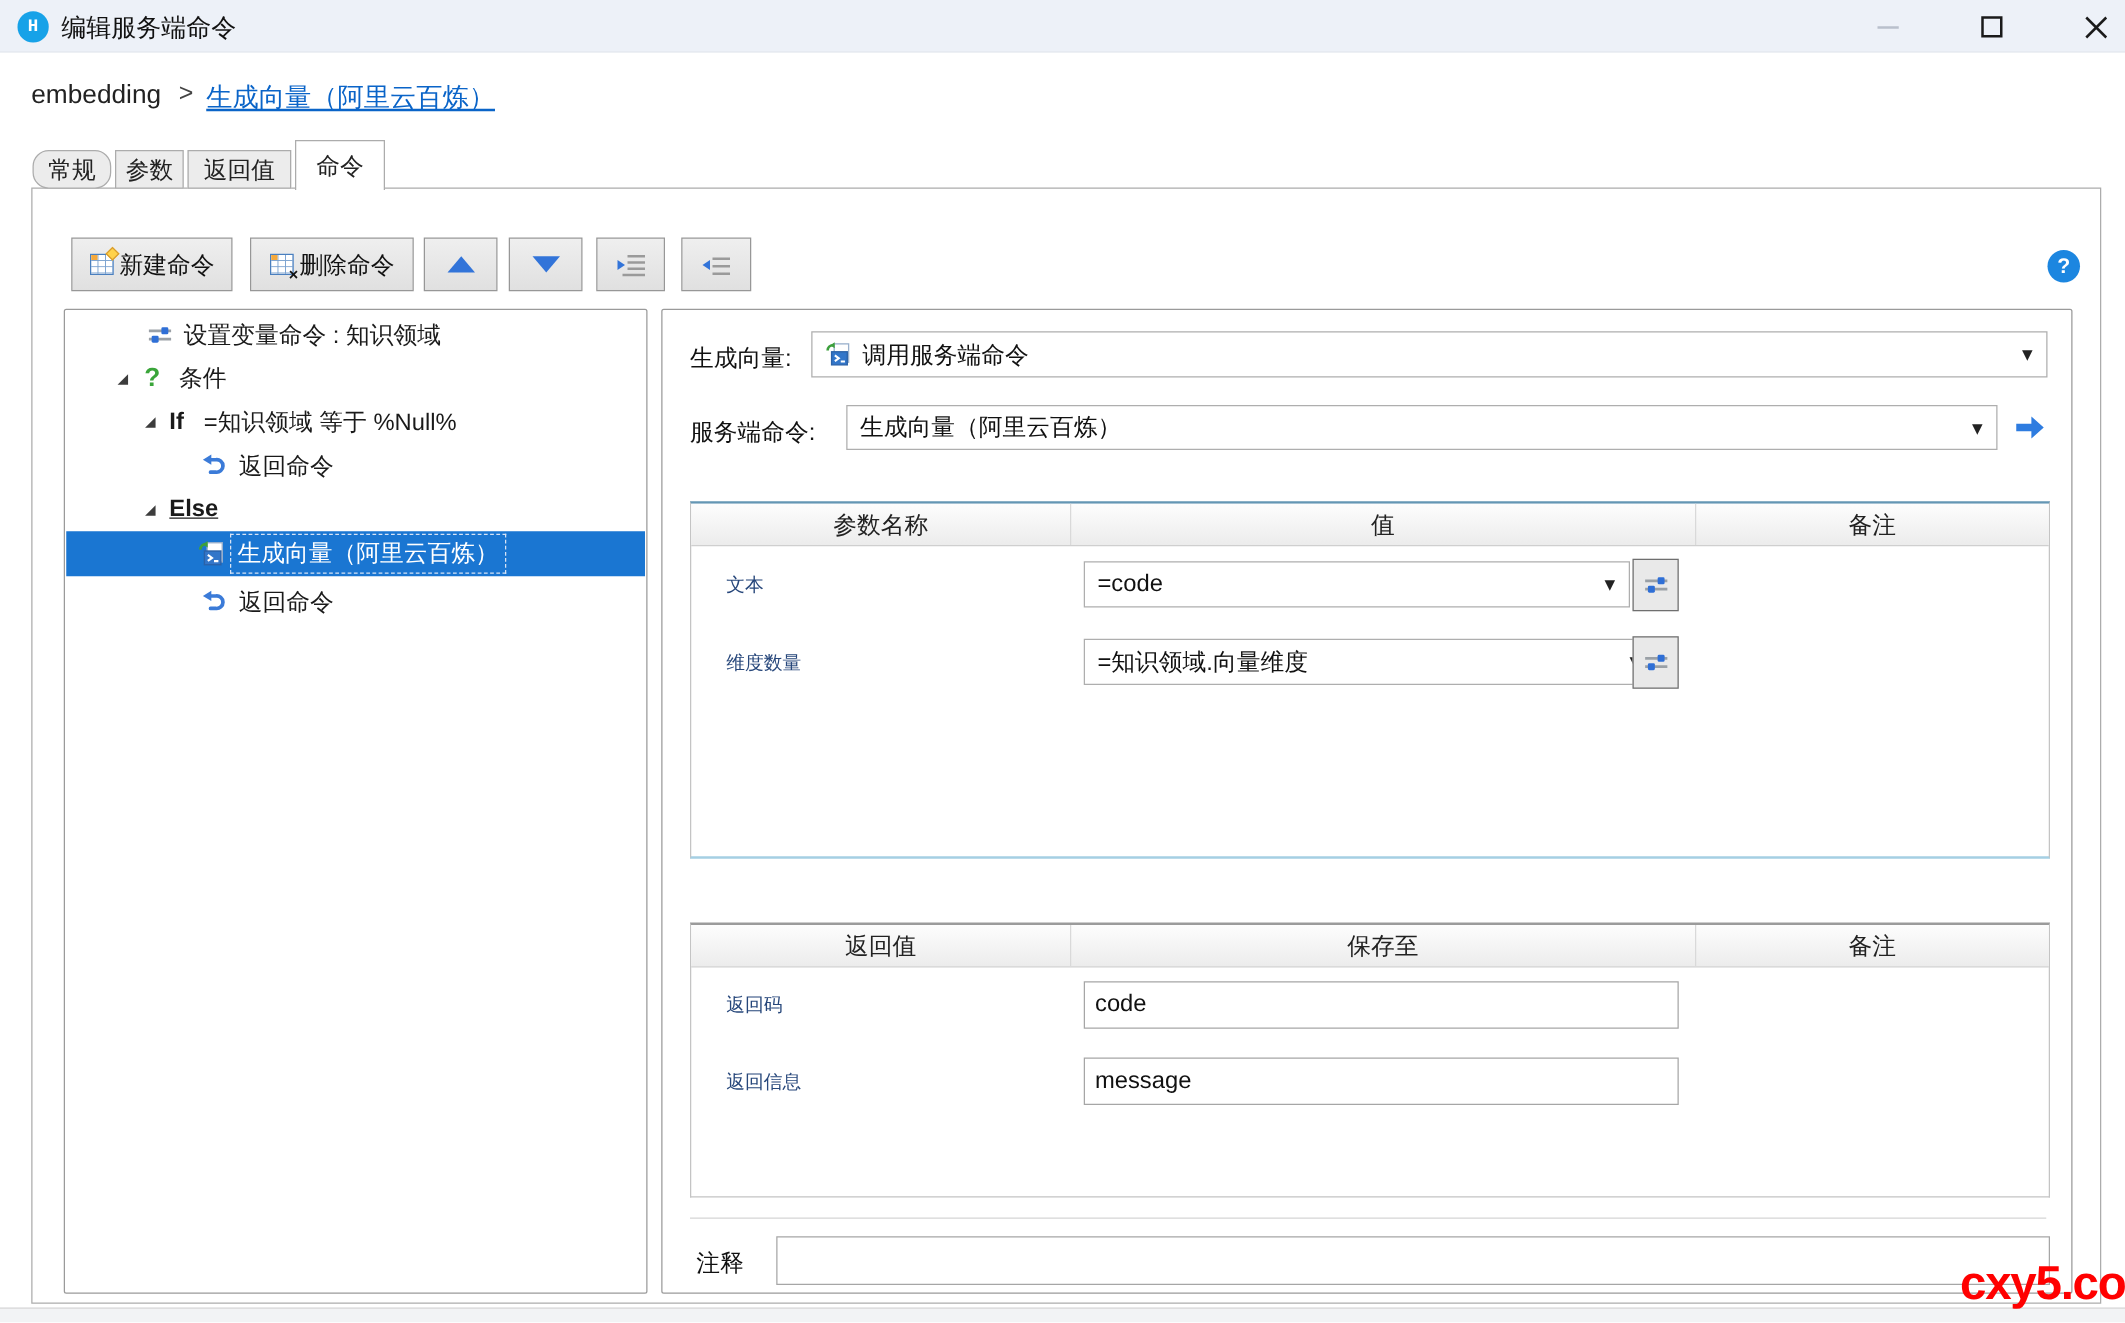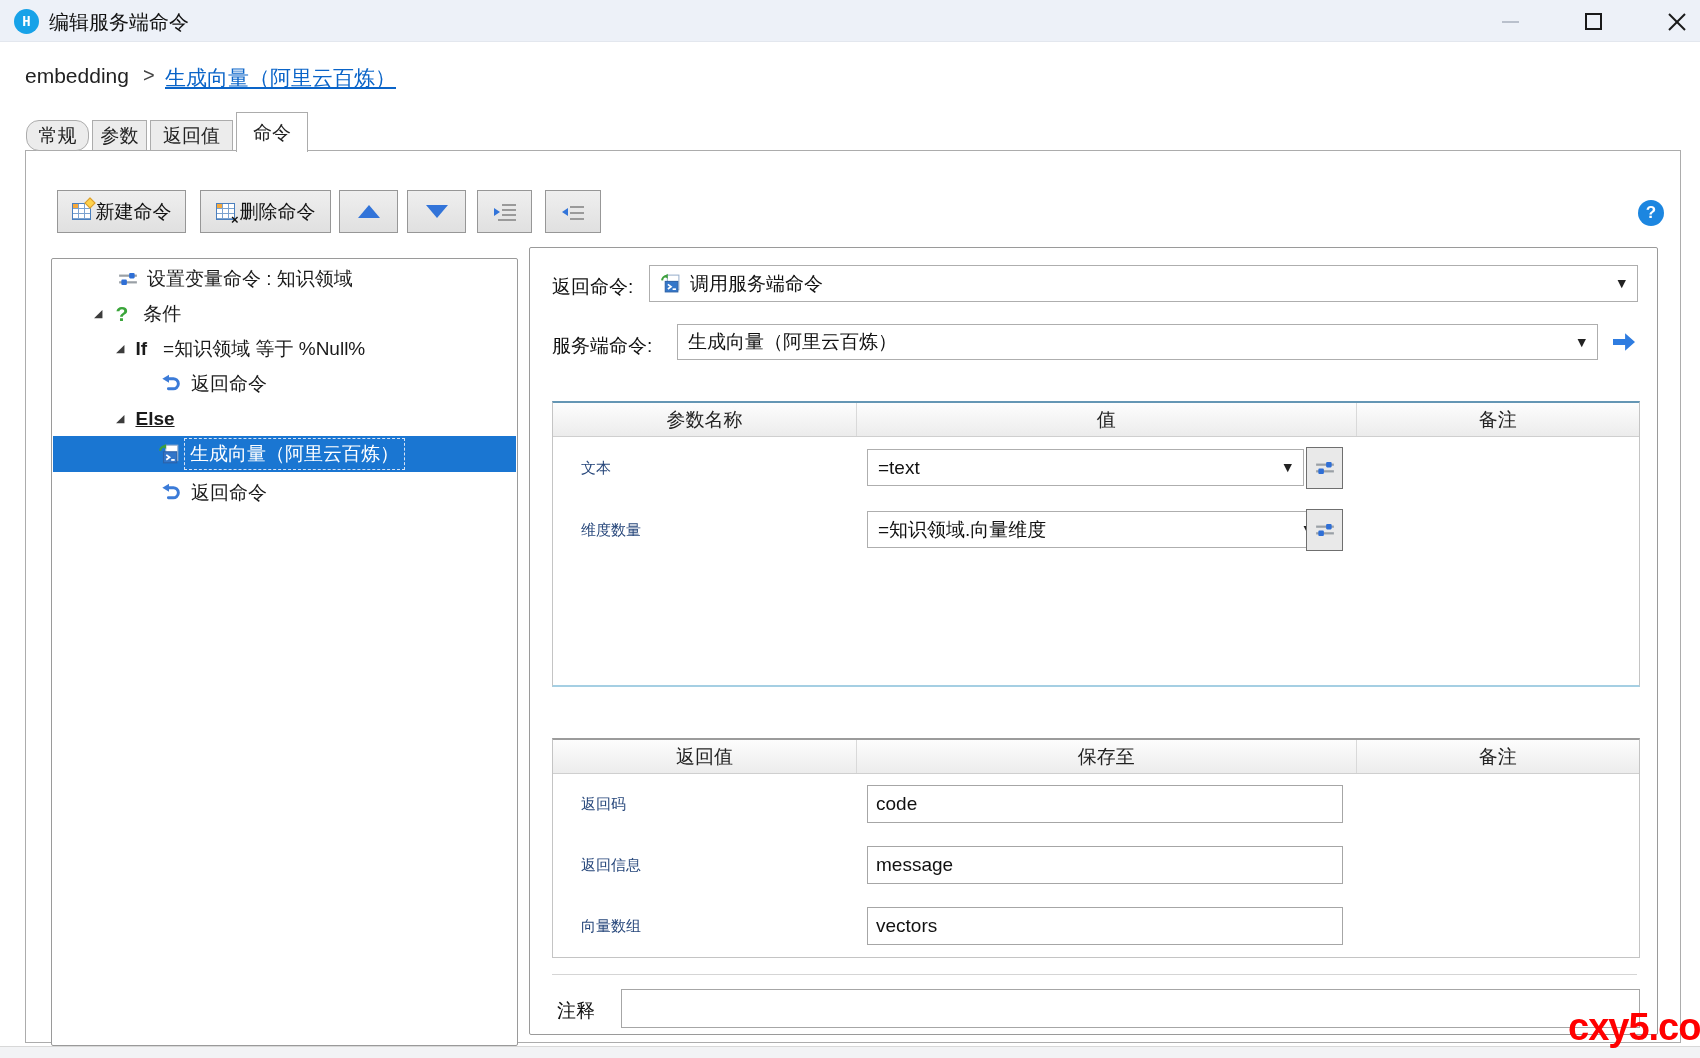--- a/index.html
+++ b/index.html
@@ -83,21 +83,21 @@
   .indent-ic .tl { position:absolute; left:0; top:4px; width:0; height:0;
     border-top:4px solid transparent; border-bottom:4px solid transparent; border-right:6px solid #3274d9; }
   .help-circle {
     left:1638px; top:200px; width:26px; height:26px; border-radius:50%;
     background:#1c86e0; color:#fff; font-weight:bold; font-size:17px;
     display:flex; align-items:center; justify-content:center;
   }
 
   
   .panel { background:#fff; border:1px solid #9a9a9a; border-radius:2px; }
-  .tree-panel { left:51px; top:247px; width:467px; height:788px;margin-top:11px; }
+  .tree-panel { left:51px; top:247px; width:467px; height:788px; }
   .edit-panel { left:529px; top:247px; width:1129px; height:788px; }
 
   
   .trow {
     position:absolute; left:1px; right:1px; height:35px;
     display:flex; align-items:center; font-size:19px; color:#1a1a1a;
   }
   .trow .exp { font-size:11px; color:#3c3c3c; }
   .trow.selected { background:#1a76d2; color:#fff; }
   .sel-label { outline:1px dashed #d7e3f5; outline-offset:-1px; padding:3px 6px; }
@@ -273,21 +273,21 @@
         <path d="M8 5.5 H12 A4.8 4.8 0 1 1 12 15 H8" fill="none" stroke="#3b7bd8" stroke-width="2.8" stroke-linecap="round"></path>
         <polygon points="8.6,1.6 2.2,5.5 8.6,9.4" fill="#3b7bd8"></polygon>
       </svg>
     </span>
     <span style="margin-left:10px;">返回命令</span>
   </div>
 </div>
 
 <div class="abs panel edit-panel">
 
-  <div class="abs flabel" style="left:22px; top:26px;">返回命令:</div>
+  <div class="abs flabel" style="left:22px; top:26px;">生成向量:</div>
   <div class="dropdown" style="left:119px; top:17px; width:989px;align-items:center;">
     <span style="display:flex; margin-right:9px;">
       <svg width="21" height="21" viewBox="0 0 20 20">
         <rect x="7" y="2" width="11" height="14" fill="#fff" stroke="#9ab0cc"></rect>
         <rect x="5" y="8" width="12" height="10" fill="#3376c9" stroke="#2b62a8"></rect>
         <path d="M7.5 10.8 l3 2.2 -3 2.2" stroke="#fff" stroke-width="1.6" fill="none"></path>
         <line x1="12" y1="15.4" x2="15.2" y2="15.4" stroke="#fff" stroke-width="1.6"></line>
         <path d="M2 7 A4.2 4.2 0 0 1 6 3" stroke="#3da03d" stroke-width="2" fill="none"></path>
         <polygon points="7.4,0.8 7.4,5.4 3.9,3" fill="#3da03d"></polygon>
       </svg>
@@ -309,21 +309,21 @@
 
   <div class="dtable blue-edge" style="left:22px; top:153px; width:1088px; height:286px;">
     <div class="dt-header">
       <div class="dt-hcell" style="width:28%;">参数名称</div>
       <div class="dt-hcell" style="width:46%;">值</div>
       <div class="dt-hcell" style="width:26%;">备注</div>
     </div>
     <div class="dt-row" style="height:62px;">
       <div class="dt-name" style="width:28%;">文本</div>
       <div class="dropdown" style="left:314px; top:12px; width:437px;">
-        <span>=text</span>
+        <span>=code</span>
         <span class="caret glyph">▼</span>
       </div>
       <div class="formula-btn" style="left:753px; top:10px;">
         <svg width="20" height="20" viewBox="0 0 18 18">
           <line x1="1" y1="6" x2="17" y2="6" stroke="#9aa0a6" stroke-width="2"></line>
           <line x1="1" y1="12" x2="17" y2="12" stroke="#9aa0a6" stroke-width="2"></line>
           <rect x="10" y="3.5" width="5" height="5" rx="1" fill="#2f6fd6"></rect>
           <rect x="3" y="9.5" width="5" height="5" rx="1" fill="#2f6fd6"></rect>
         </svg>
       </div>
@@ -352,24 +352,20 @@
       <div class="dt-hcell" style="width:26%;">备注</div>
     </div>
     <div class="dt-row" style="height:61px;">
       <div class="dt-name" style="width:28%;">返回码</div>
       <input class="fieldbox" style="left: 314px; top: 11px;" value="code">
     </div>
     <div class="dt-row" style="height:61px;">
       <div class="dt-name" style="width:28%;">返回信息</div>
       <input class="fieldbox" style="left: 314px; top: 11px;" value="message">
     </div>
-    <div class="dt-row" style="height:61px;">
-      <div class="dt-name" style="width:28%;">向量数组</div>
-      <input class="fieldbox" style="left: 314px; top: 11px;" value="vectors">
-    </div>
   </div>
 
   <div class="divider" style="left:22px; top:726px; width:1085px;"></div>
   <div class="abs flabel" style="left:27px; top:750px;">注释</div>
   <input class="fieldbox" style="left: 91px; top: 741px; width: 1019px; height: 39px;" value="">
 </div>
 
 <div class="abs bottom-strip"></div>
 <div class="abs watermark">cxy5.com</div>
 

